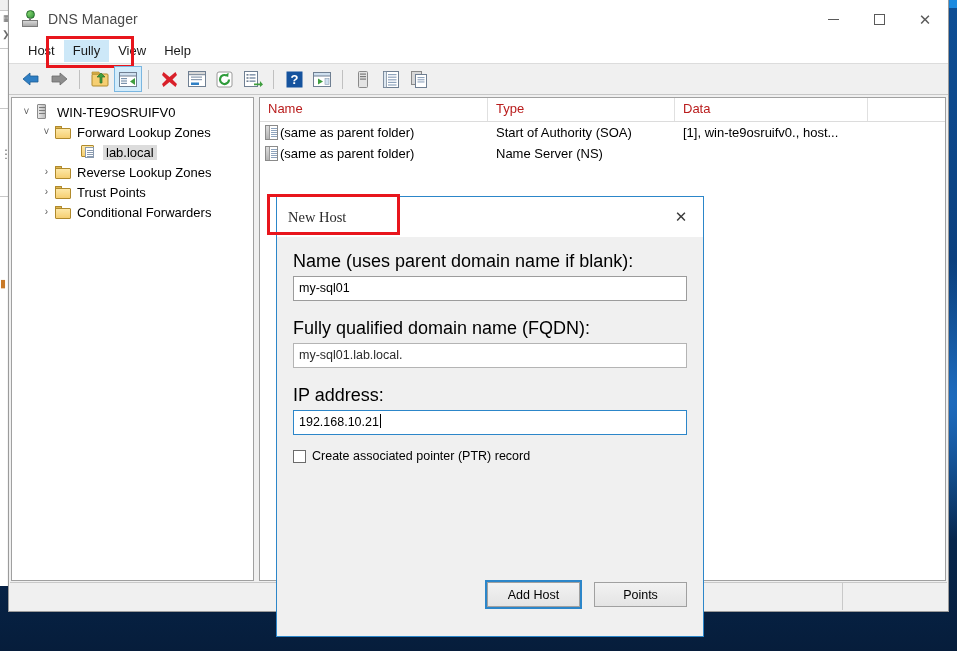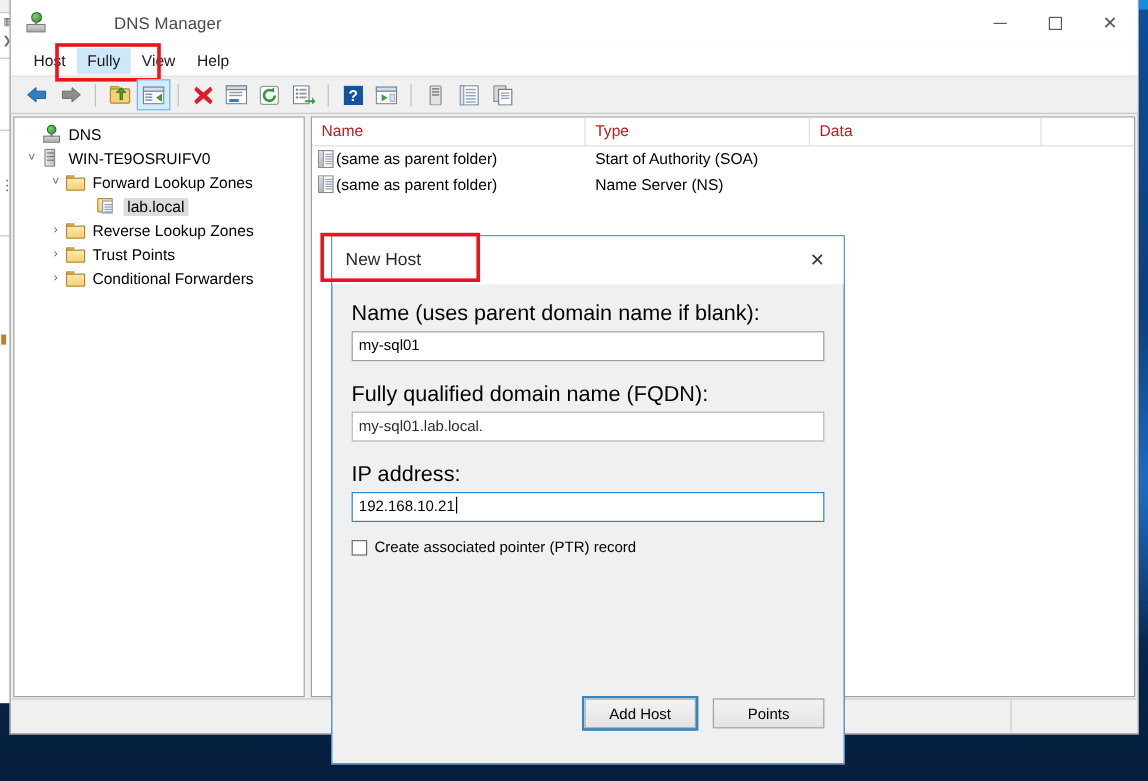--- a/index.html
+++ b/index.html
@@ -43,21 +43,21 @@
     position:absolute; left:8px; top:0px; width:941px; height:612px;
     background:#f0f0f0;
     border:1px solid #9b9b9b;
     border-top:none;
     box-shadow: 0 0 0 1px rgba(0,0,0,0.04);
   }
 
   
   #titlebar {
     position:relative; height:38px; background:#ffffff;
-    display:flex; align-items:center;gap:47px;
+    display:flex; align-items:center;
   }
   #titlebar-icon {
     margin-left:12px; width:18px; height:18px; position:relative; flex:none;
   }
   #titlebar-title {
     margin-left:9px; font-size:14px; color:#4a4a4a; letter-spacing:0.1px;
   }
   #caption-buttons {
     position:absolute; right:0; top:0; height:38px; display:flex;
   }
@@ -170,21 +170,21 @@
 
   
   #dialog {
     position:absolute; left:276px; top:196px; width:428px; height:441px;
     background:#f0f0f0; border:1px solid #2c86c9;
     box-shadow: 0 0 0 0 rgba(0,0,0,0);
   }
   #dlg-titlebar {
     height:40px; background:#ffffff; display:flex; align-items:center; position:relative;
   }
-  #dlg-title { margin-left:11px; font-size:14.5px; color:#2a2a2a; }
+  #dlg-title { margin-left:11px; font-size:14.5px; color:#2a2a2a;font-family:Liberation Serif, serif; }
   #dlg-close {
     position:absolute; right:0; top:0; width:44px; height:40px;
     display:flex; align-items:center; justify-content:center;
     font-size:15px; color:#3a3a3a;
   }
   #dlg-title-hl {
     position:absolute; left:-10px; top:-3px; width:133px; height:41px;
     border:3px solid #e8151c; pointer-events:none;
   }
   #dlg-body { padding:14px 16px 0 16px; }
@@ -373,31 +373,20 @@
         <rect x="6.5" y="10.4" width="7" height="1.1" fill="#8fa4bd"></rect>
       </svg>
     </div>
   </div>
 
   <div id="content">
 
     <div id="tree-pane">
       <div style="height:4px;"></div>
 
-      <div class="tree-row" style="padding-left:6px;">
-        <div class="tw"></div>
-        <div class="t-ico">
-          <div class="dnsroot">
-              <div class="dr-globe"></div>
-              <div class="dr-stem"></div>
-              <div class="dr-base"></div>
-            </div>
-        </div>
-        <div class="tree-label">DNS</div>
-      </div>
 
       <div class="tree-row" style="padding-left:6px;">
         <div class="tw">
             <span class="chev">˅</span>
           </div>
         <div class="t-ico" style="padding-left:2px;">
           <div class="server"></div>
         </div>
         <div class="tree-label">WIN-TE9OSRUIFV0</div>
       </div>
@@ -474,20 +463,21 @@
         <div class="lh-cell" style="width:187px;">Type</div>
         <div class="lh-cell" style="width:193px;">Data</div>
       </div>
 
       <div class="list-row">
         <div class="lr-cell" style="width:228px; display:flex; align-items:center; padding-left:0;">
           <div class="rec-ico"></div>
           <span style="margin-left:2px;">(same as parent folder)</span>
         </div>
         <div class="lr-cell" style="width:187px;">Start of Authority (SOA)</div>
+        <div class="lr-cell" style="width:193px;">[1], win-te9osruifv0., host...</div>
       </div>
 
       <div class="list-row">
         <div class="lr-cell" style="width:228px; display:flex; align-items:center; padding-left:0;">
           <div class="rec-ico"></div>
           <span style="margin-left:2px;">(same as parent folder)</span>
         </div>
         <div class="lr-cell" style="width:187px;">Name Server (NS)</div>
       </div>
     </div>

